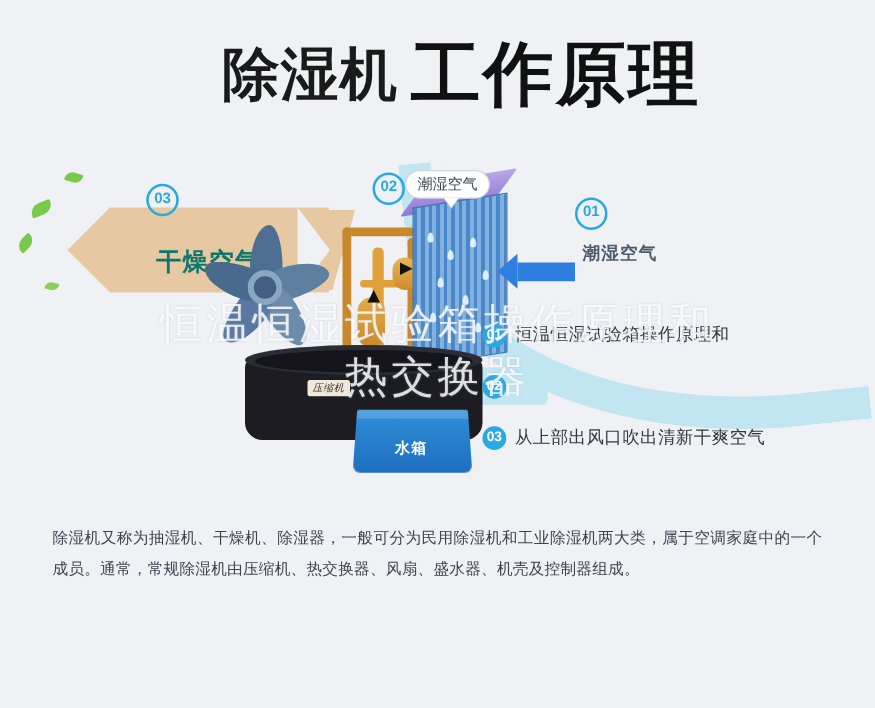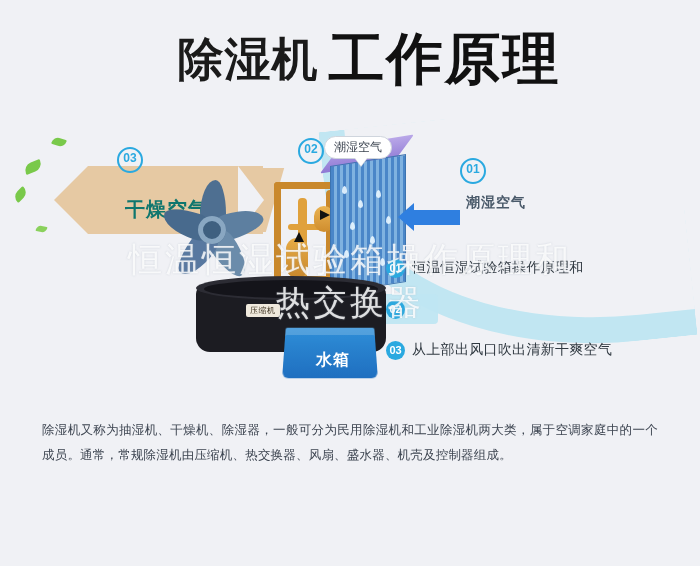--- a/index.html
+++ b/index.html
@@ -281,36 +281,37 @@
   }
   .compressor-tag {
     position: absolute;
     left: 246px; top: 186px;
     background: #efe9dd;
     color: #3a2f1d;
     font-size: 8px;
     padding: 1px 4px;
     border-radius: 2px;
     letter-spacing: .5px;
+    font-style: italic;
   }
 
   
   .tank {
     position: absolute;
     left: 284px; top: 208px;
     width: 92px; height: 52px;
     background: linear-gradient(180deg,#2f8fd8,#1f6fc0);
     border-radius: 2px 2px 6px 6px;
     transform: perspective(160px) rotateX(14deg);
     box-shadow: inset 0 8px 0 rgba(255,255,255,.18);
   }
   .tank-label {
     position: absolute;
     left: 316px; top: 232px;
-    font-size: 16px;
+    font-size: 12px;
     color: #ffffff;
     font-weight: bold;
     letter-spacing: 1px;
   }
   .tank-chute {
     position: absolute;
     left: 262px; top: 186px;
     width: 0; height: 0;
     border-left: 26px solid transparent;
     border-right: 0 solid transparent;

